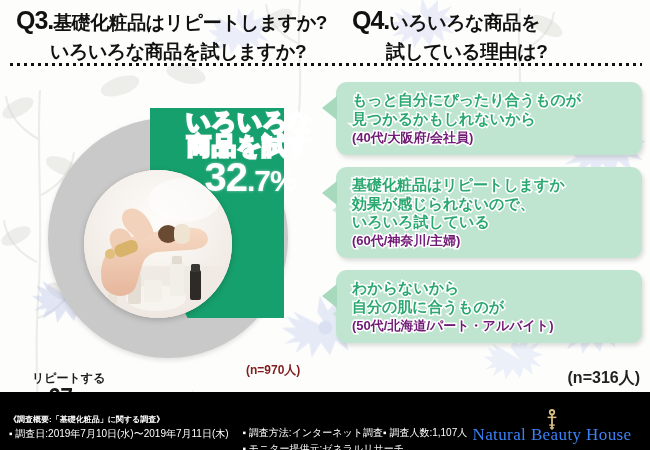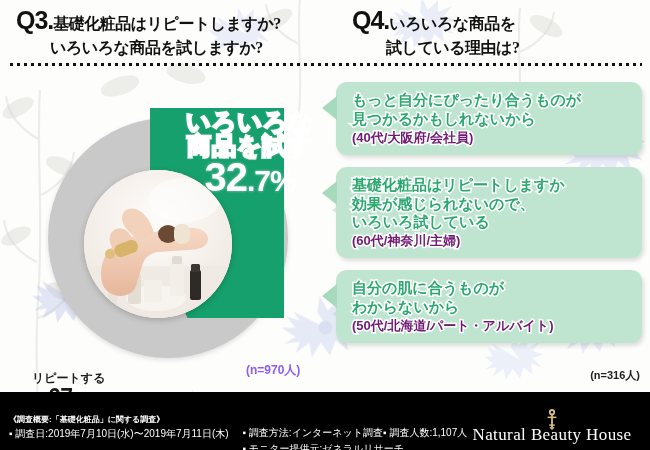--- a/index.html
+++ b/index.html
@@ -12,21 +12,21 @@
   }
   #stage { position:absolute; inset:0; width:650px; height:450px; overflow:hidden; background:#fcfcfa; }
 
   
   .bg-layer { position:absolute; inset:0; pointer-events:none; }
 
   
   .header { position:absolute; left:0; top:0; width:650px; height:66px; }
   .q-block { position:absolute; color:#111; white-space:nowrap; }
   .q-tag { font-size:25px; font-weight:700; letter-spacing:-1px; }
-  .q-line { font-size:16px; font-weight:700; letter-spacing:-0.5px;font-family:Liberation Serif, serif; }
+  .q-line { font-size:19px; font-weight:700; letter-spacing:-0.5px; }
   #q3 { left:16px; top:6px; }
   #q4 { left:352px; top:6px; }
   .q-row1 { display:flex; align-items:baseline; }
   .q-row2 { padding-left:34px; margin-top:3px; }
 
   .dot-divider {
     position:absolute; left:8px; top:63px; width:634px; height:3px;
     background-image:radial-gradient(circle, #111 45%, transparent 50%);
     background-size:7px 3px; background-repeat:repeat-x;
   }
@@ -58,21 +58,21 @@
   }
   .pgl-1, .pgl-2 { font-size:24px; font-weight:700; letter-spacing:1px;
     -webkit-text-stroke:2.5px #fff; paint-order:stroke fill; color:#fff; }
   .pgl-pct { font-size:40px; font-weight:700; margin-top:-2px; letter-spacing:-1px; }
   .pgl-pct .dec { font-size:30px; }
   .pie-gray-label { position:absolute; left:10px; top:292px; color:#1b1b1b;
     text-shadow:0 0 3px #fff, 0 0 3px #fff; }
   .pgrl-1 { font-size:12px; font-weight:700; }
   .pgrl-pct { font-size:23px; font-weight:700; padding-left:16px; margin-top:-3px; letter-spacing:-0.5px; }
   .pgrl-pct .dec { font-size:16px; }
-  .n-left { position:absolute; left:246px; top:362px; font-size:12px; color:#8b5cf6; font-weight:700;
+  .n-left { position:absolute; left:246px; top:362px; font-size:12px; color:#7f1d1d; font-weight:700;
     text-shadow:0 0 3px #fff; }
 
   
   .answers { position:absolute; left:336px; top:82px; width:306px; }
   .ans-box {
     position:relative; background:#bfe5d0; border-radius:11px;
     padding:9px 12px 8px 16px; margin-bottom:12px;
     box-shadow:2px 3px 4px rgba(0,0,0,0.13);
   }
   .ans-tail {
@@ -81,38 +81,38 @@
     border-right:15px solid #a7d9bd;
   }
   .ans-line {
     font-size:15px; font-weight:700; line-height:1.26; color:#2aa86f;
     -webkit-text-stroke:3px #fff; paint-order:stroke fill;
   }
   .ans-meta {
     font-size:13px; font-weight:700; line-height:1.3; color:#701a75; margin-top:1px;
     -webkit-text-stroke:3px #fff; paint-order:stroke fill;
   }
-  .n-right { position:absolute; right:10px; top:368px; font-size:11px; font-weight:700; color:#222;
+  .n-right { position:absolute; right:10px; top:368px; font-size:16px; font-weight:700; color:#222;
     text-shadow:0 0 3px #fff; }
 
   
   .footer { position:absolute; left:0; bottom:0; width:650px; height:58px; background:#000; color:#fff; }
   .foot-cols { position:absolute; left:9px; top:22px; display:flex; gap:14px;justify-content:center; }
   .fc-title { font-size:8px; font-weight:700; line-height:1.55; white-space:nowrap; }
   .fc-item { font-size:10px; font-weight:400; line-height:1.55; white-space:nowrap; }
   .fc-col2 { padding-top:11px; }
   .fc-row { display:flex; gap:0; }
 
   .logo { position:absolute; right:14px; top:8px; width:168px; height:46px; text-align:center; }
   .logo-arc { position:absolute; left:0; top:0; width:168px; height:24px; }
   .logo-arc text { font-family:"Liberation Serif","DejaVu Serif",serif; font-size:5.4px;
     fill:#d9c79a; letter-spacing:1.1px; }
   .logo-key { position:absolute; left:50%; top:8px; transform:translateX(-50%); }
   .logo-name { position:absolute; left:0; bottom:1px; width:168px;
-    font-family:"Liberation Serif","DejaVu Serif",serif; font-size:17px; color:#ffffff;
+    font-family:"Liberation Serif","DejaVu Serif",serif; font-size:17px; color:#3b82f6;
     letter-spacing:0.4px; white-space:nowrap; }
 </style>
 </head>
 <body>
 
 <div id="stage">
 
   <svg class="bg-layer" viewBox="0 0 650 450" preserveAspectRatio="none">
     <rect x="0" y="0" width="650" height="450" fill="#fdfdfc"></rect>
     <g opacity="0.5" fill="none" stroke="#dcdcd6" stroke-width="2.2">
@@ -275,22 +275,22 @@
     <div class="ans-box">
       <span class="ans-tail"></span>
       <div class="ans-line">基礎化粧品はリピートしますか</div>
       <div class="ans-line">効果が感じられないので、</div>
       <div class="ans-line">いろいろ試している</div>
       <div class="ans-meta">(60代/神奈川/主婦)</div>
     </div>
 
     <div class="ans-box">
       <span class="ans-tail"></span>
+      <div class="ans-line">わからないから</div>
       <div class="ans-line">自分の肌に合うものが</div>
-      <div class="ans-line">わからないから</div>
       <div class="ans-meta">(50代/北海道/パート・アルバイト)</div>
     </div>
   </div>
   <div class="n-right">(n=316人)</div>
 
   <div class="footer">
     <div class="foot-cols">
       <div>
         <div class="fc-title">《調査概要:「基礎化粧品」に関する調査》</div>
         <div class="fc-item">▪ 調査日:2019年7月10日(水)〜2019年7月11日(木)</div>

